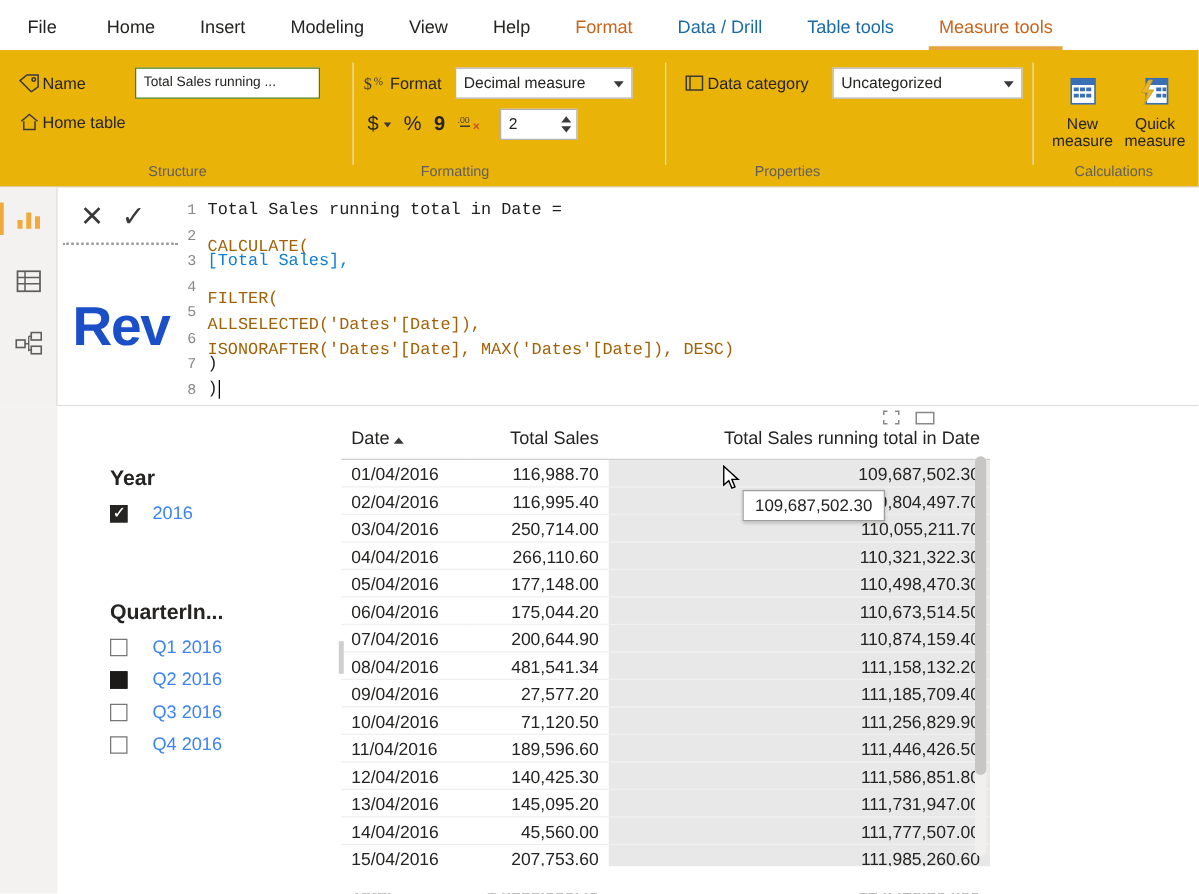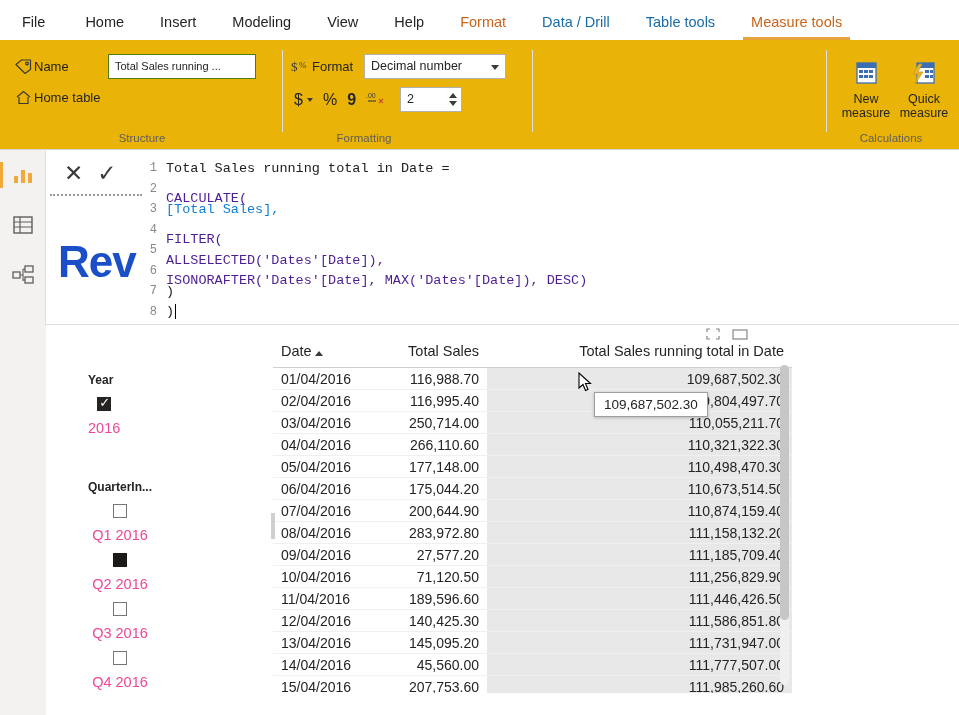--- a/index.html
+++ b/index.html
@@ -110,21 +110,21 @@
     border-top:2px dotted #9b9997;
   }
   .code {
     position:absolute; left:144px; top:4px; right:0; height:168px;
     font-family:"Liberation Mono", monospace; font-size:13.5px;
     background:#ffffff;
     padding-top:4px;
   }
   .code .ln { display:flex; height:20.5px; align-items:center; }
   .code .num { width:22px; text-align:right; color:#8a8886; font-size:12px; padding-right:9px; flex:none;}
-  .tok-fn { color:#4c1d95;margin-top:20px; }
+  .tok-fn { color:#a16207;margin-top:20px; }
   .tok-meas { color:#0e7fd3; }
   .plain { color:#202020; }
   .cursor-bar {
     display:inline-block; width:1px; height:15px; background:#000; margin-left:1px;
     vertical-align:-2px;
   }
 
   
   .canvas {
     position:absolute; top:325px; left:0; width:959px; height:390px; background:#ffffff;
@@ -132,22 +132,22 @@
   .leftgutter {
     position:absolute; left:0; top:0; width:46px; height:390px; background:#f3f2f1;
   }
   .revlogo {
     position:absolute; left:58px; top:-88px;
     font-size:44px; font-weight:bold; color:#1b4fc8;
     letter-spacing:-1px;
   }
 
   
-  .slicer-title { font-size:12px; font-weight:bold; color:#252423; }
-  .slicer-item { display:flex; align-items:center; gap:9px; font-size:14.5px; color:#ec4899; margin-top:10px;flex-direction:column;}
+  .slicer-title { font-size:17px; font-weight:bold; color:#252423; }
+  .slicer-item { display:flex; align-items:center; gap:20px; font-size:14.5px; color:#3b82f6; margin-top:10px;}
   .cb { width:14px; height:14px; border:1px solid #767676; background:#fff; position:relative; flex:none;}
   .cb.checked { background:#252423; border-color:#252423;}
   .cb.checked:after {
     content:"✓"; position:absolute; left:1px; top:-3px; color:#fff; font-size:13px; line-height:16px;
   }
   .cb.filled { background:#1b1a19; border-color:#1b1a19; }
 
   
   .tablevis {
     position:absolute; left:273px; top:12px; width:519px; height:378px;
@@ -233,21 +233,21 @@
   <div class="grp" style="left:290px; width:235px;">
     <div style="position:absolute; left:0px; top:8px;">
       <div class="field-row">
         <span class="field-icon">
           <svg width="20" height="16" viewBox="0 0 20 16">
               <text x="0" y="12" font-size="13" fill="#3b3a39" font-family="Liberation Serif, serif">$</text>
               <text x="8" y="9" font-size="9" fill="#3b3a39" font-family="Liberation Serif, serif">%</text>
             </svg>
         </span>
         <span class="field-label" style="width:52px;">Format</span>
-        <div class="combo" style="width:142px;">Decimal number</div>
+        <div class="combo" style="width:142px;">Decimal measure</div>
       </div>
       <div class="fmt-icons" style="padding-left:4px;">
         <span class="it" style="font-size:16px;">$</span>
         <span class="caret-sm" style="margin-left:-6px;"></span>
         <span class="it" style="font-size:16px;">%</span>
         <span class="it" style="font-size:16px; font-weight:bold;">9</span>
         <span class="it">
           <svg width="20" height="16" viewBox="0 0 20 16">
               <text x="0" y="8" font-size="7" fill="#3b3a39" font-family="Liberation Sans, sans-serif">.00</text>
               <path d="M2 11 L10 11" stroke="#3b3a39" stroke-width="1.1"></path>
@@ -258,20 +258,35 @@
           <span>2</span>
           <span class="up"></span>
           <span class="dn"></span>
         </div>
       </div>
     </div>
     <div class="grp-label" style="left:-16px; width:180px;">Formatting</div>
   </div>
   <div class="grp-sep" style="left:532px;"></div>
 
+  <div class="grp" style="left:540px; width:285px;">
+    <div style="position:absolute; left:4px; top:8px;">
+      <div class="field-row">
+        <span class="field-icon">
+          <svg width="17" height="15" viewBox="0 0 17 15">
+              <rect x="2" y="2" width="13" height="11" fill="none" stroke="#3b3a39" stroke-width="1.2"></rect>
+              <path d="M5 2 L5 13" stroke="#3b3a39" stroke-width="1.2"></path>
+            </svg>
+        </span>
+        <span class="field-label" style="width:100px;">Data category</span>
+        <div class="combo" style="width:152px;">Uncategorized</div>
+      </div>
+    </div>
+    <div class="grp-label" style="left:-10px; width:200px;">Properties</div>
+  </div>
   <div class="grp-sep" style="left:826px;"></div>
 
   <div class="grp" style="left:832px; width:126px;">
     <div class="bigbtn" style="left:0px;">
       <div class="glyph">
         <svg width="30" height="30" viewBox="0 0 30 30">
           <rect x="6" y="5" width="19" height="20" fill="#fff" stroke="#3b6fb5" stroke-width="1.3"></rect>
           <rect x="6" y="5" width="19" height="5" fill="#3b6fb5"></rect>
           <g fill="#3b6fb5">
             <rect x="8" y="12" width="4" height="3"></rect>
@@ -462,21 +477,21 @@
             <td class="r">175,044.20</td>
             <td class="r colsel">110,673,514.50</td>
           </tr>
         <tr>
             <td>07/04/2016</td>
             <td class="r">200,644.90</td>
             <td class="r colsel">110,874,159.40</td>
           </tr>
         <tr>
             <td>08/04/2016</td>
-            <td class="r">283,972.80</td>
+            <td class="r">481,541.34</td>
             <td class="r colsel">111,158,132.20</td>
           </tr>
         <tr>
             <td>09/04/2016</td>
             <td class="r">27,577.20</td>
             <td class="r colsel">111,185,709.40</td>
           </tr>
         <tr>
             <td>10/04/2016</td>
             <td class="r">71,120.50</td>

